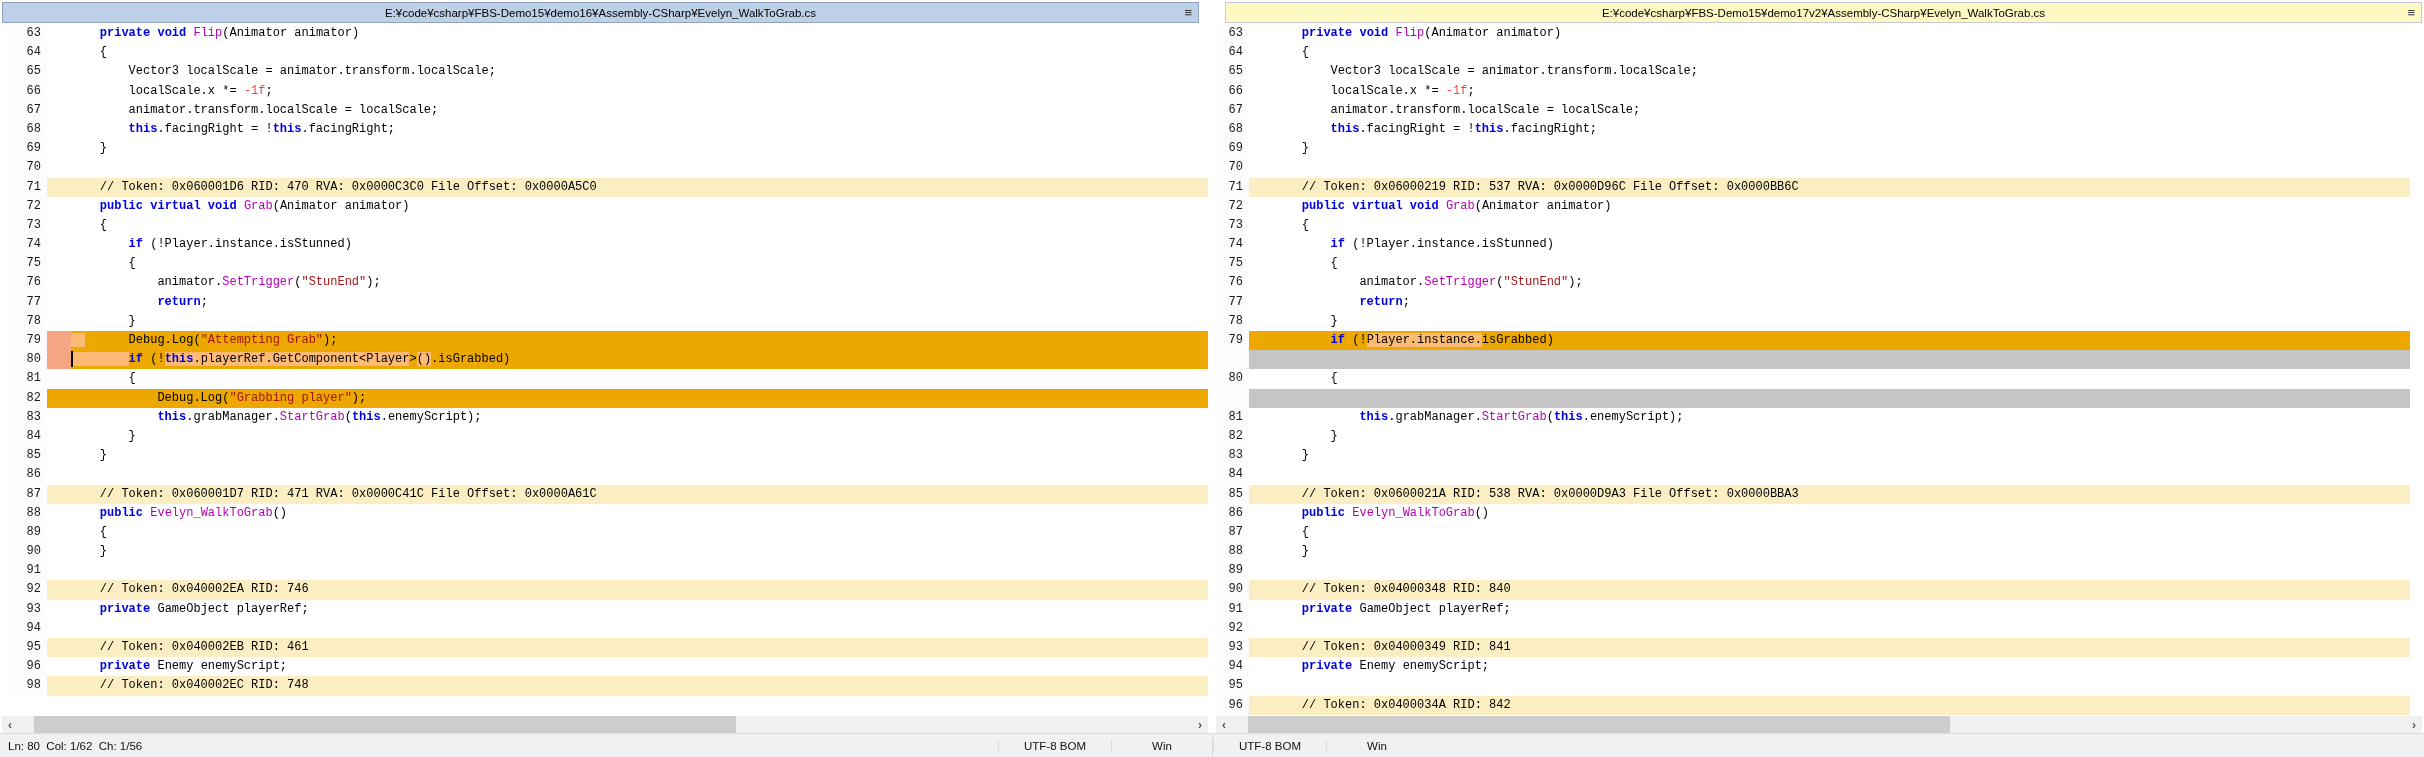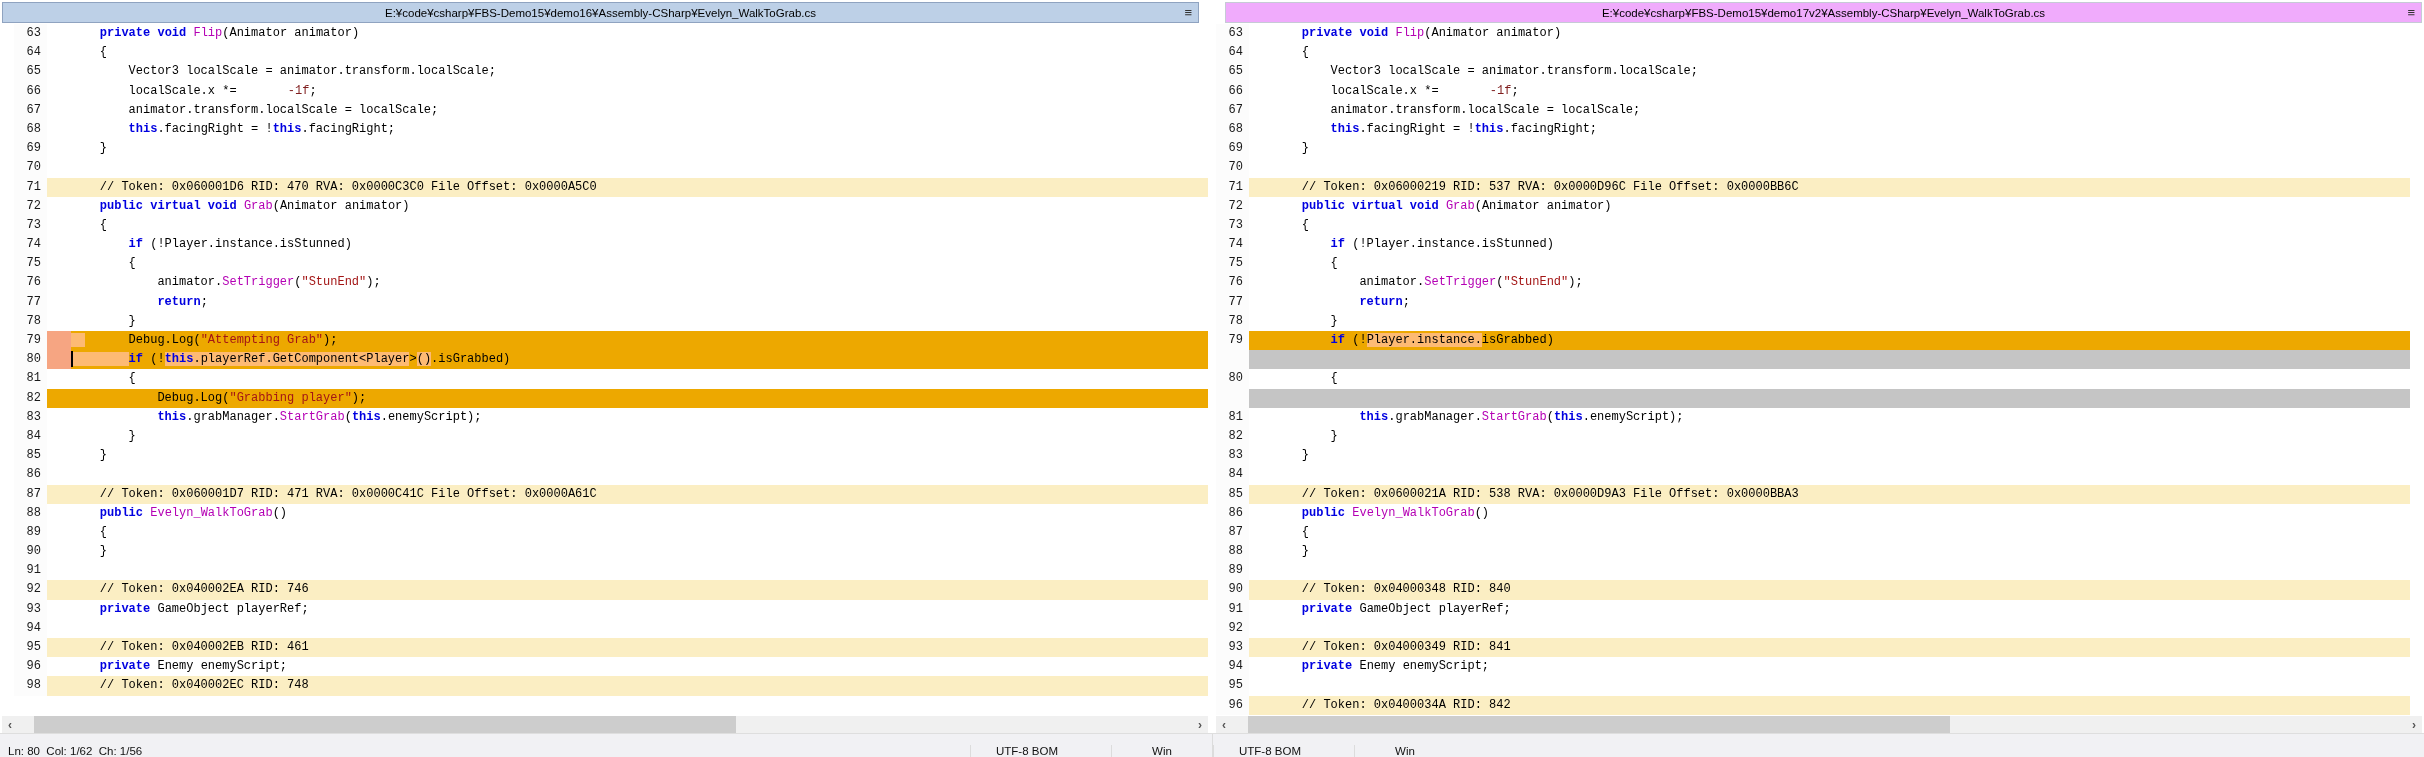--- a/index.html
+++ b/index.html
@@ -4,59 +4,59 @@
 <style>
   html,body{margin:0;padding:0;background:#ffffff;}
   body{width:2424px;height:757px;overflow:hidden;font-family:"Liberation Sans",sans-serif;}
   .window{width:2424px;height:757px;display:flex;flex-direction:column;background:#ffffff;}
 
   
   .headers{height:24px;display:flex;gap:8px;padding:2px 2px 0 2px;box-sizing:border-box;background:#ffffff;}
   .hdr{flex:1;position:relative;display:flex;align-items:center;justify-content:center;
        height:21px;font-size:11.5px;color:#000;border:1px solid;box-sizing:border-box;}
   .hdr.active{background:#bdd0e7;border-color:#8fa3c0;}
-  .hdr.inactive{background:#f0abfc;border-color:#c6cad6;margin-left:18px;}
+  .hdr.inactive{background:#fef9c3;border-color:#c6cad6;margin-left:18px;}
   .hdr .menu{position:absolute;right:6px;top:0;font-size:13px;color:#333;line-height:20px;}
 
   
   .codes{height:691px;display:flex;gap:8px;padding:0 14px;box-sizing:border-box;background:#ffffff;}
   .pane{flex:1;overflow:hidden;background:#ffffff;}
   .row{display:flex;height:19.194px;line-height:19.2px;position:relative;
        font-family:"Liberation Mono","DejaVu Sans Mono",monospace;font-size:12px;white-space:pre;}
   .ln{width:33px;flex:none;text-align:right;padding-right:6px;box-sizing:border-box;
       color:#1a1a1a;background:#fcfcfc;}
   .pad{width:24px;flex:none;}
   .code{flex:1;min-width:0;overflow:hidden;}
   .bg-y .pad,.bg-y .code{background:#fbeec3;}
   .bg-g .pad,.bg-g .code{background:#eda800;}
   .bg-gh .pad,.bg-gh .code{background:#c5c5c5;}
   .pad-p{background:#f6a582 !important;}
   .hp{background:#fdba74;}
   .k{color:#0000e0;font-weight:bold;}
   .f{color:#b400b4;}
   .s{color:#a31515;}
-  .r{color:#7f1d1d;margin-left:44px;}
+  .r{color:#ef4444;}
   .caret{position:absolute;left:57px;top:1px;bottom:2px;width:0;border-left:2px solid #000;}
 
   
   .scrolls{height:17px;display:flex;gap:8px;padding:0 2px;box-sizing:border-box;margin-top:1px;}
   .sbar{flex:1;position:relative;background:#f0f0f0;}
   .sarrow{position:absolute;top:0;width:16px;height:17px;display:flex;align-items:center;
           justify-content:center;color:#555;font-size:12px;font-weight:bold;}
   .sarrow.la{left:0;} .sarrow.ra{right:0;}
   .sthumb{position:absolute;top:0;height:17px;background:#cdcdcd;}
 
   
   .status{height:24px;display:flex;background:#f1f1f4;border-top:1px solid #dedede;
           font-size:11.5px;color:#111;box-sizing:border-box;}
-  .shalf{width:1212px;display:flex;align-items:flex-end;box-sizing:border-box;}
+  .shalf{width:1212px;display:flex;align-items:center;box-sizing:border-box;}
   .shalf.right{border-left:1px solid #dcdcdc;}
   .sleft{flex:1;display:flex;align-items:center;padding-left:8px;white-space:pre;}
   .scell{display:flex;align-items:center;justify-content:center;border-left:1px solid #dcdcdc;}
-  .enc{width:112px;} .eol{width:100px;margin-left:28px;}
+  .enc{width:112px;} .eol{width:100px;}
 </style>
 </head>
 <body>
 
 <div class="window">
 
   <div class="headers">
     <div class="hdr active">
       <span>E:¥code¥csharp¥FBS-Demo15¥demo16¥Assembly-CSharp¥Evelyn_WalkToGrab.cs</span>
       <span class="menu">≡</span>

